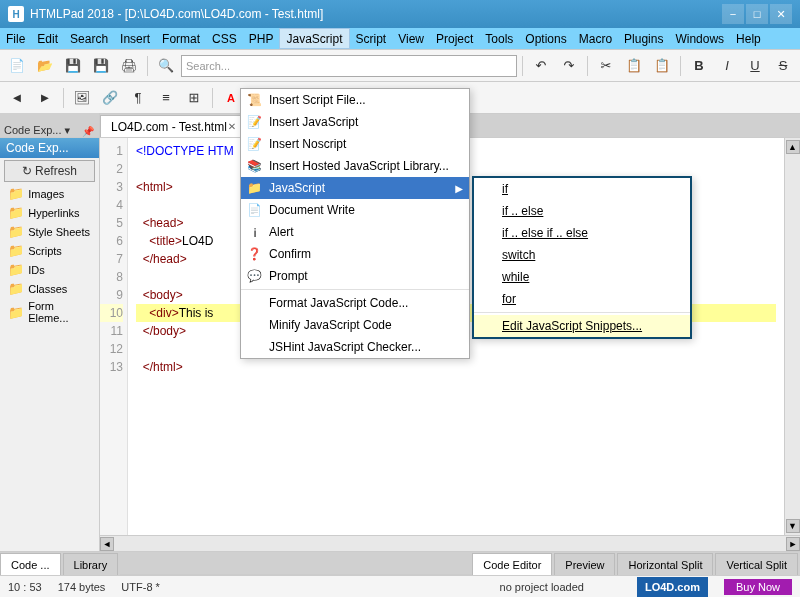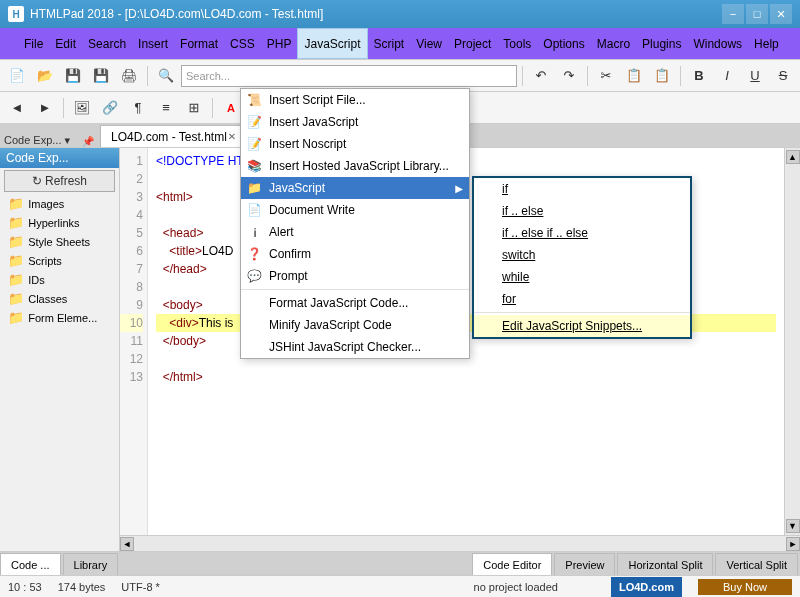--- a/index.html
+++ b/index.html
@@ -16,26 +16,26 @@
       font-size: 12px;
     }
     .title-btn {
       width: 22px; height: 20px; background: rgba(255,255,255,0.2);
       border: none; color: white; cursor: pointer; font-size: 11px;
       display: flex; align-items: center; justify-content: center;
     }
 
     
     #menubar {
-      background: #8b5cf6;
-      height: 32px;
+      background: #7dd3fc;
+      height: 22px;
       display: flex;
       align-items: center;
       border-bottom: 1px solid #ccc;
-      padding: 0 18px;
+      padding: 0 0;
     }
     .menu-item {
       padding: 2px 6px;
       cursor: pointer;
       height: 100%;
       display: flex;
       align-items: center;
     }
     .menu-item.active { background: #d0e8f8; border: 1px solid #a0c8e8; }
 
@@ -145,23 +145,23 @@
     .status-spacer { flex: 1; }
     #lo4d-badge {
       background: #1a5fa8;
       color: white;
       padding: 4px 8px;
       font-size: 11px;
       font-weight: bold;
       margin-left: 37px;
     }
     #buy-btn {
-      background: #a16207;
+      background: #a21caf;
       color: white;
-      padding: 2px 25px;
+      padding: 2px 12px;
       font-size: 11px;
       cursor: pointer;
       border: none;
     }
 
     
     .context-menu {
       position: absolute;
       background: white;
       border: 1px solid #aaa;
@@ -194,21 +194,21 @@
       height: 597px;
     }
 
     #content-row {
       display: flex;
       flex: 1;
       min-height: 0;
     }
 
     #left-side {
-      width: 120px;
+      width: 100px;
       background: #f0f0f0;
       border-right: 1px solid #ccc;
       display: flex;
       flex-direction: column;
       flex-shrink: 0;
     }
 
     #editor-area {
       flex: 1;
       background: white;

